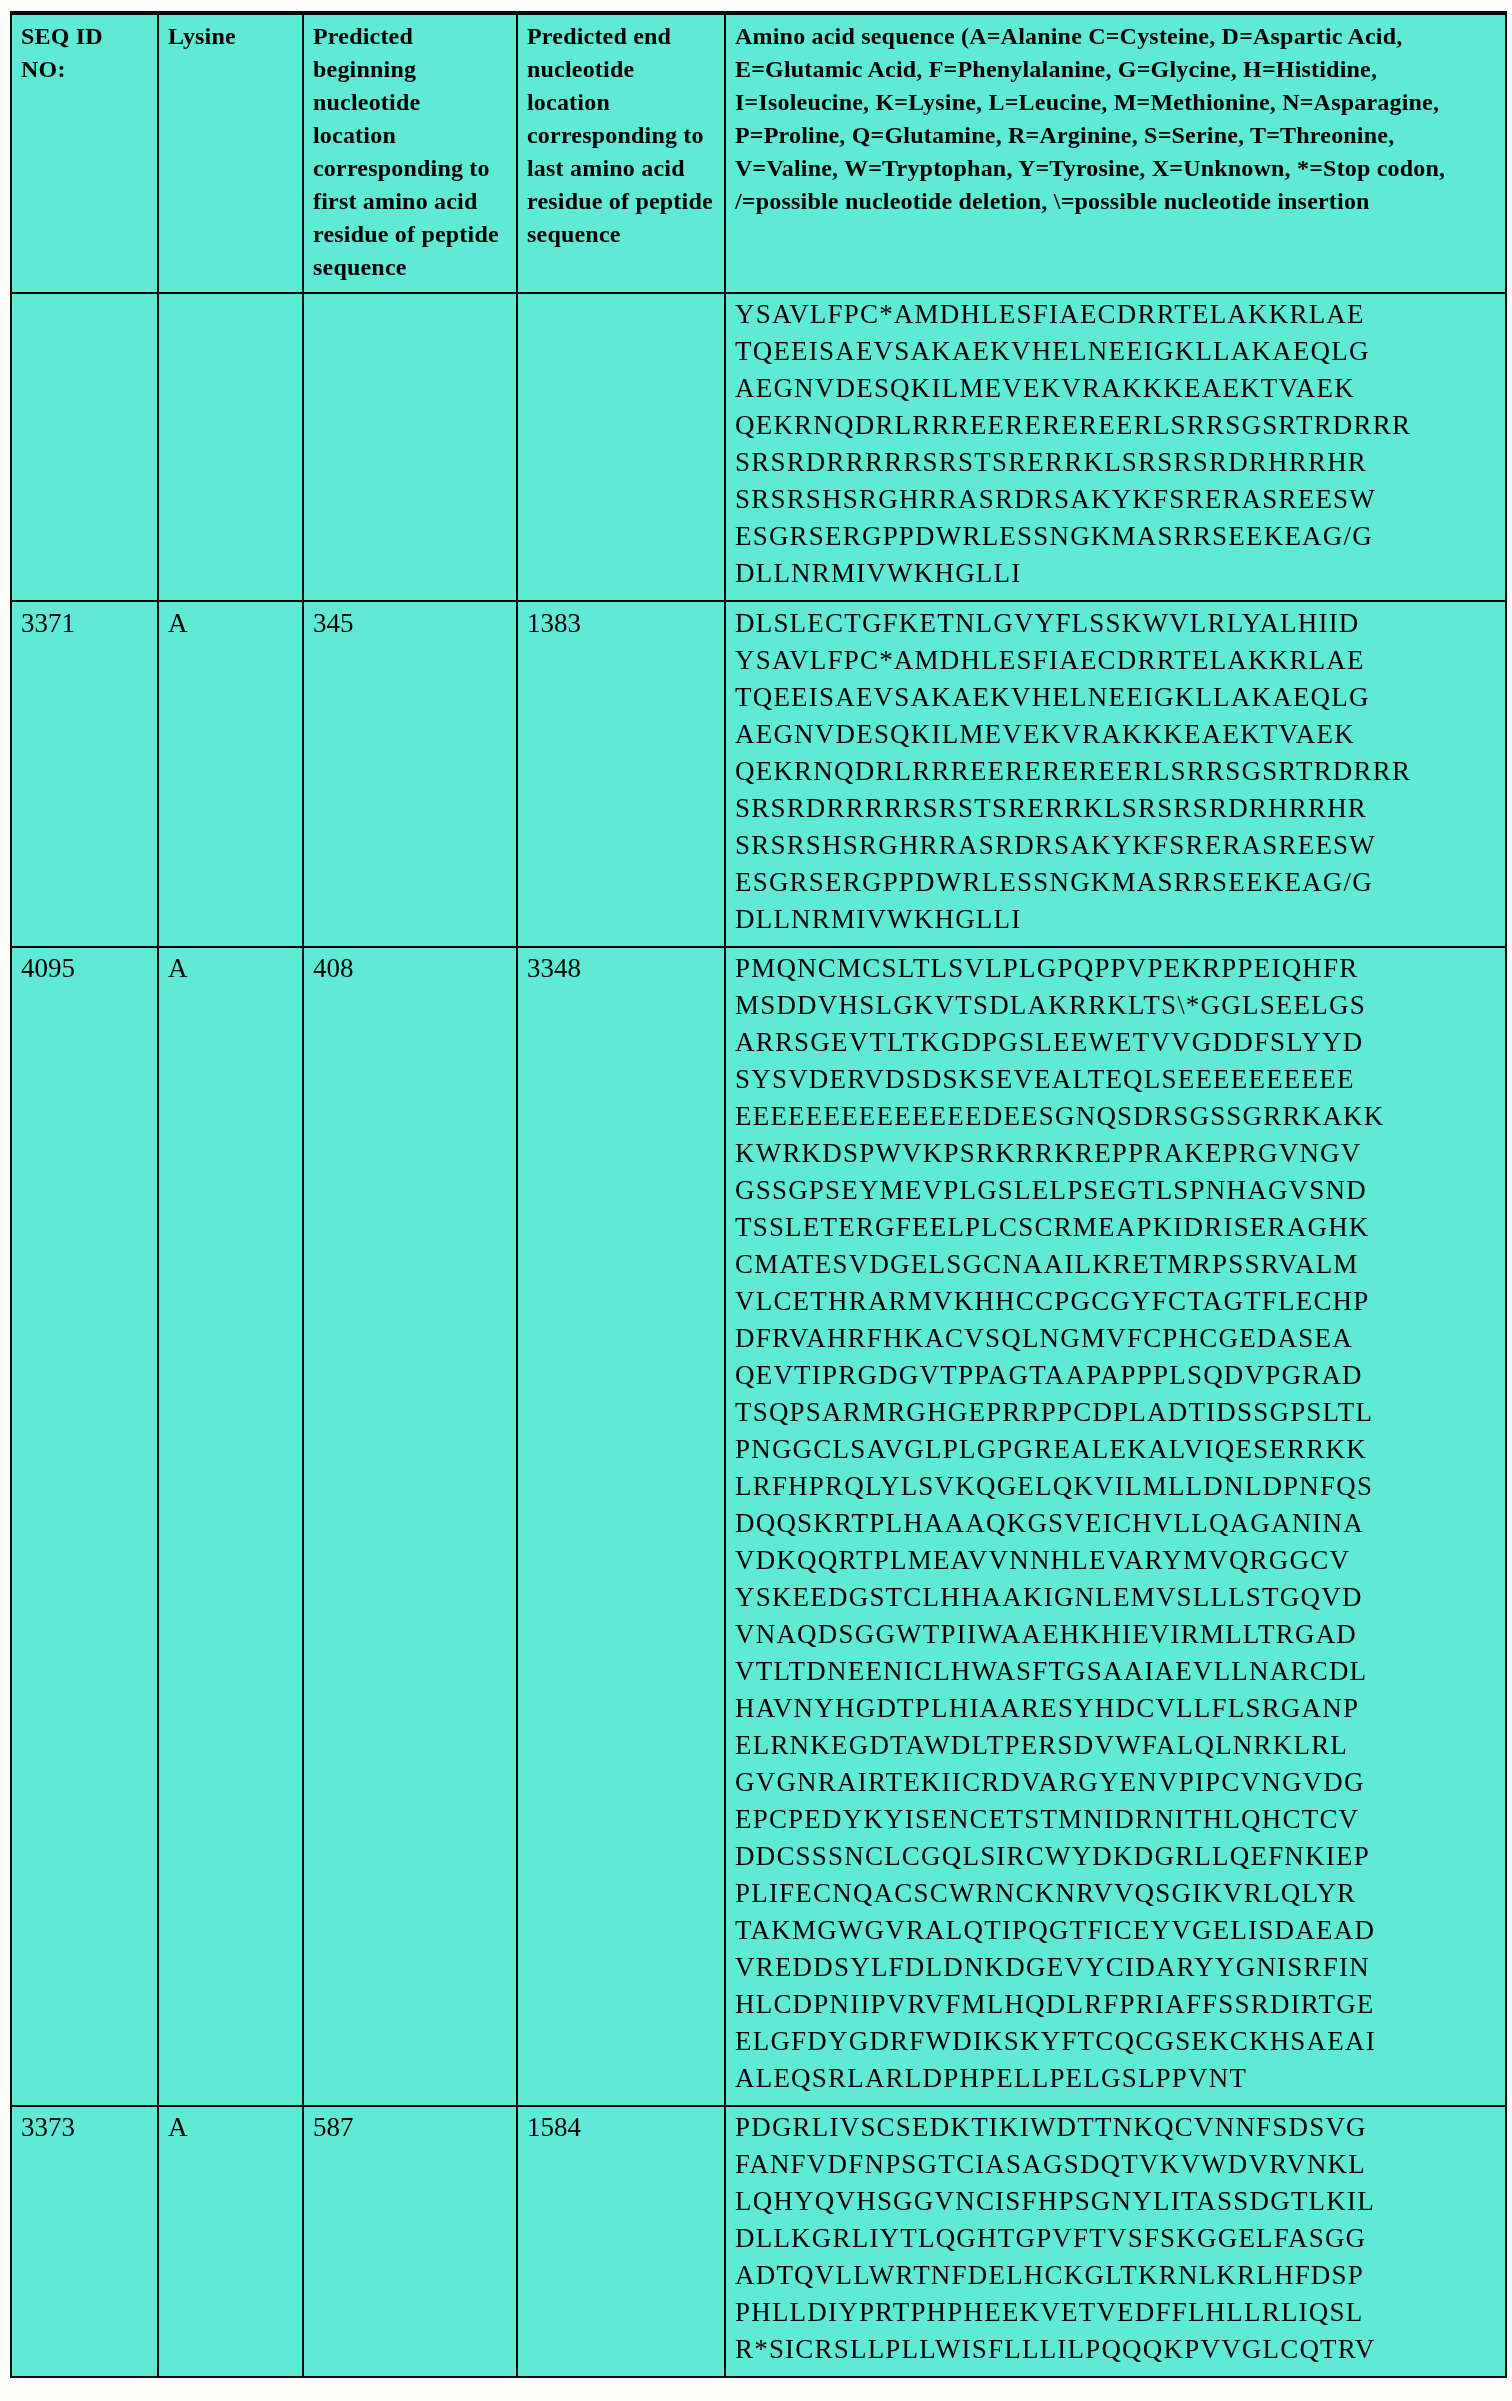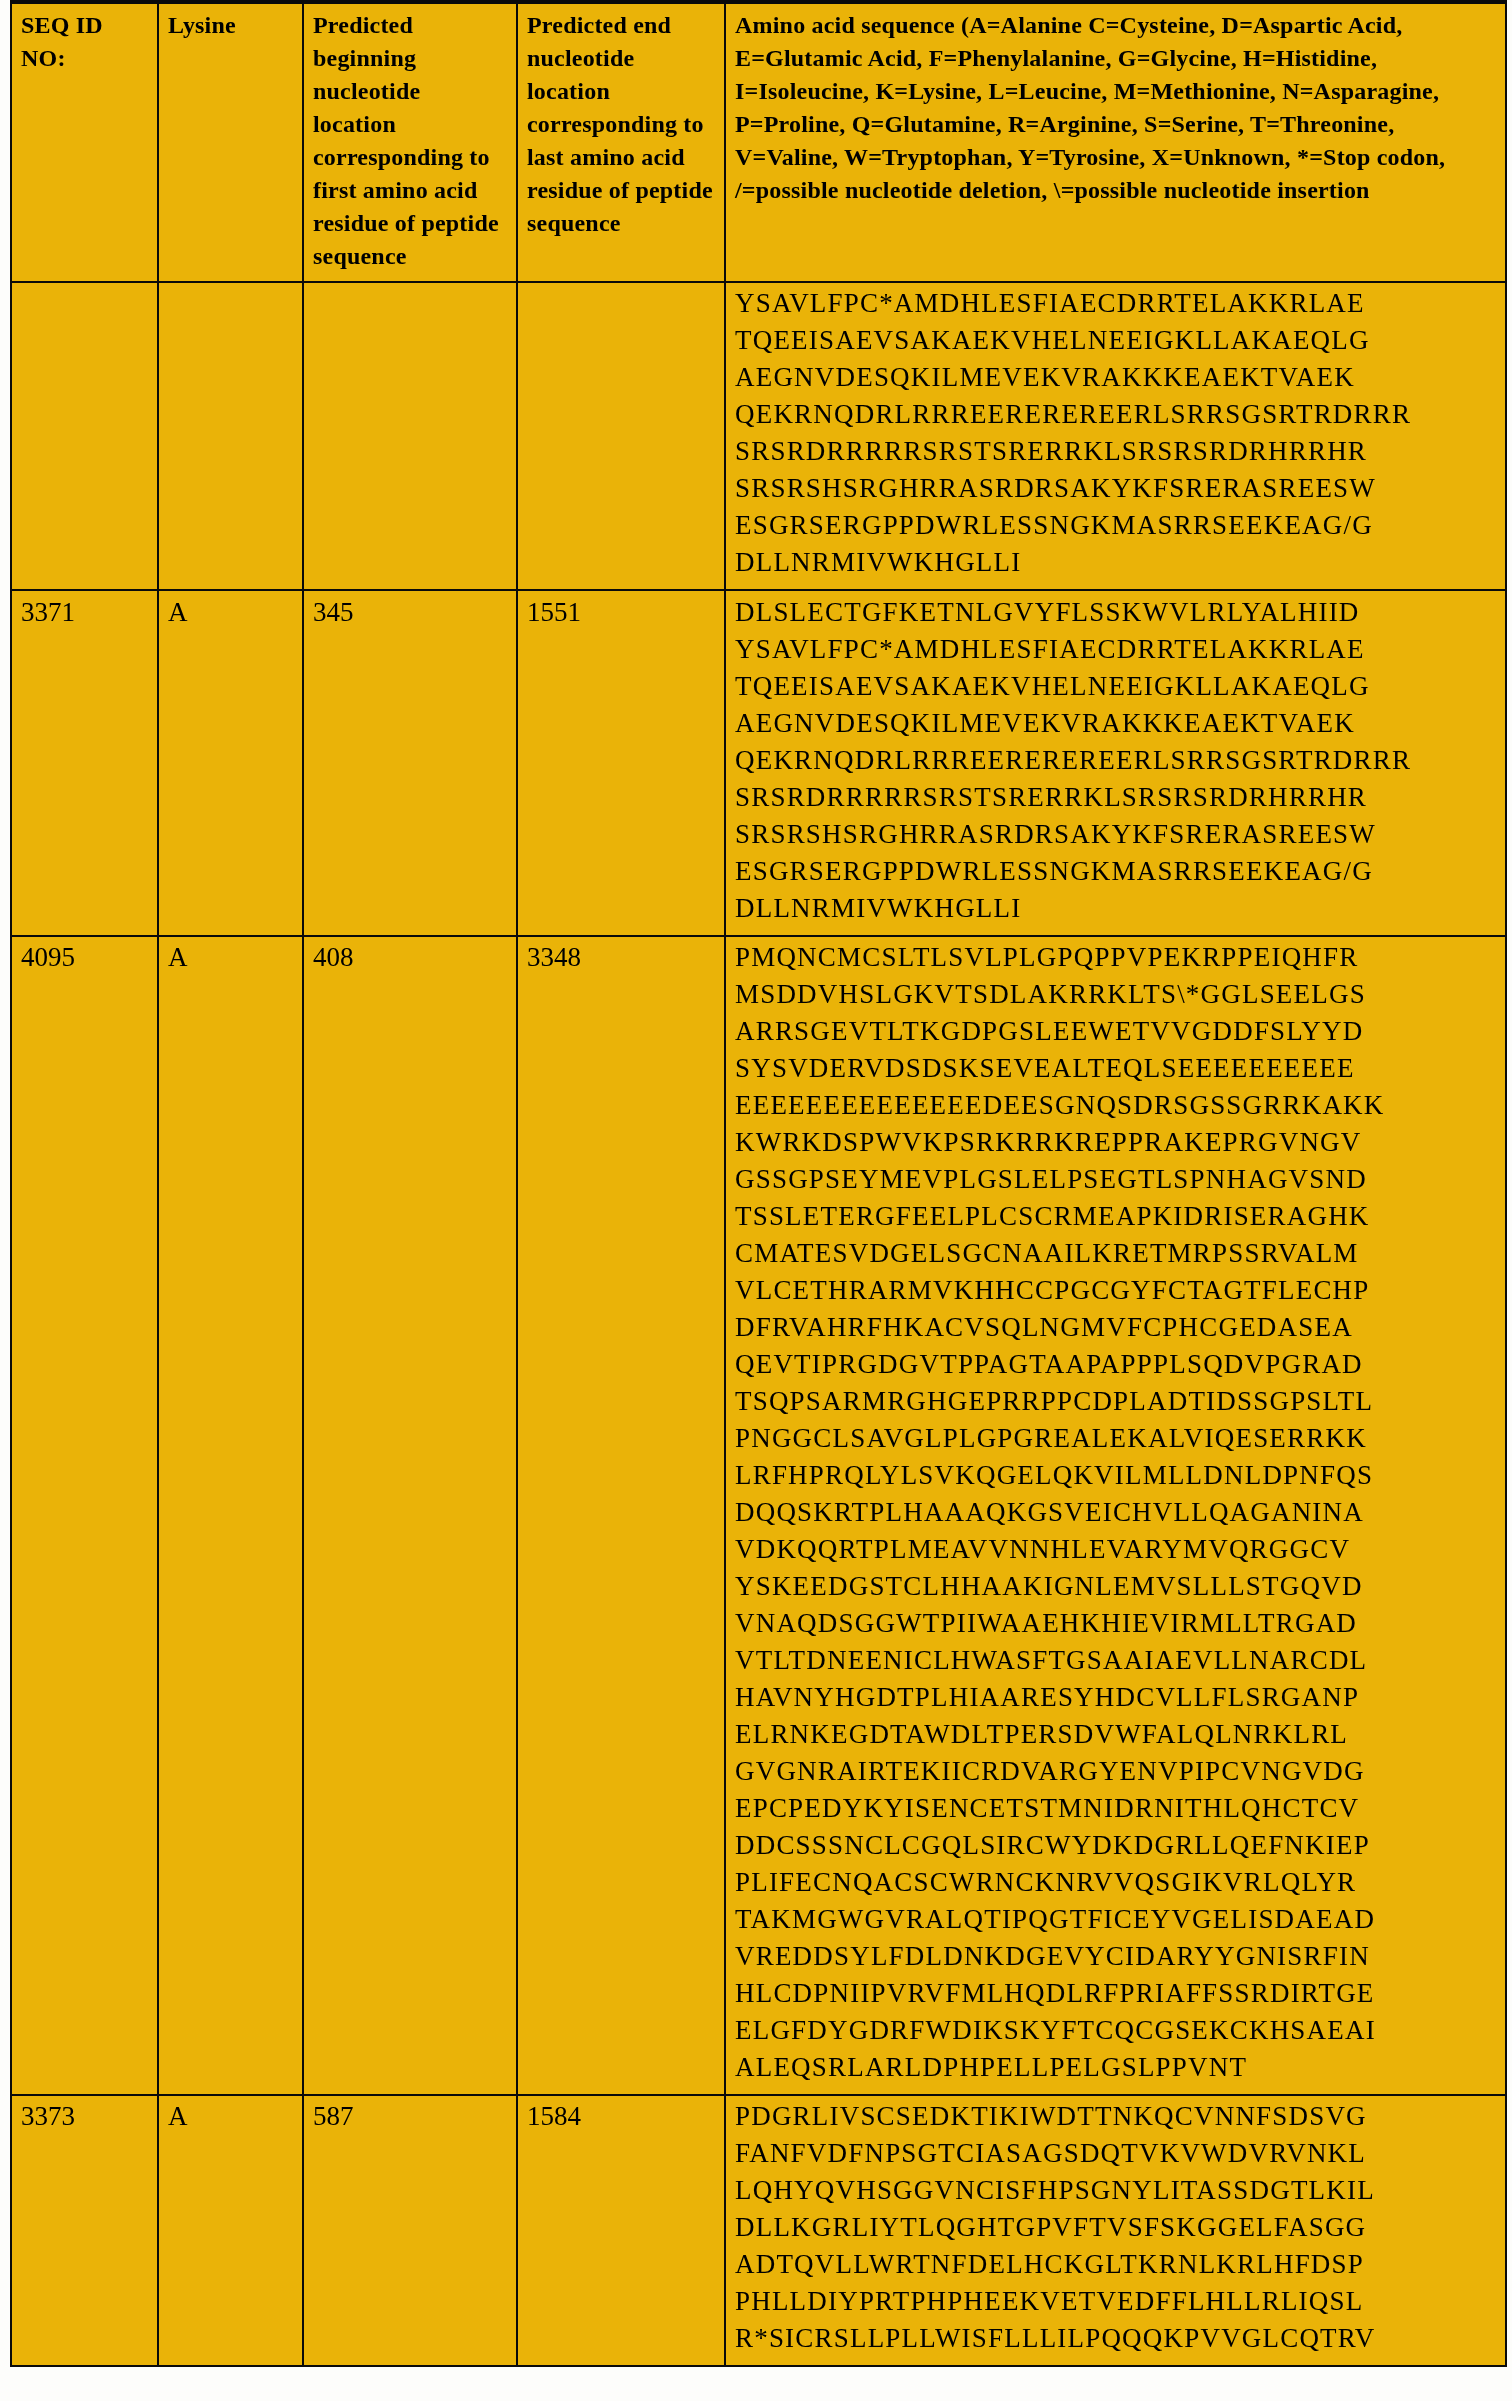--- a/index.html
+++ b/index.html
@@ -11,25 +11,25 @@
     font-family: "Liberation Serif", serif;
     overflow: hidden;
   }
   .page {
     position: relative;
     width: 1513px; height: 2401px;
     background: #fdfdfb;
   }
   table.seq-table {
     position: absolute;
-    left: 9.5px; top: 0;
+    left: 9.5px; top: 11px;
     width: 1495px;
     border-collapse: collapse;
     table-layout: fixed;
-    background: #eab308;
+    background: #5eead4;
   }
   .seq-table th, .seq-table td {
     border: 2.4px solid #0a0a0a;
     vertical-align: top;
     text-align: left;
     overflow: hidden;
   }
   .seq-table thead th {
     border-top: 4.8px solid #0a0a0a;
     font-weight: bold;
@@ -89,21 +89,21 @@
 SRSRDRRRRRSRSTSRERRKLSRSRSRDRHRRHR
 SRSRSHSRGHRRASRDRSAKYKFSRERASREESW
 ESGRSERGPPDWRLESSNGKMASRRSEEKEAG/G
 DLLNRMIVWKHGLLI</td>
   </tr>
 
   <tr>
     <td>3371</td>
     <td>A</td>
     <td>345</td>
-    <td>1551</td>
+    <td>1383</td>
     <td class="seq-cell">DLSLECTGFKETNLGVYFLSSKWVLRLYALHIID
 YSAVLFPC*AMDHLESFIAECDRRTELAKKRLAE
 TQEEISAEVSAKAEKVHELNEEIGKLLAKAEQLG
 AEGNVDESQKILMEVEKVRAKKKEAEKTVAEK
 QEKRNQDRLRRREEREREREERLSRRSGSRTRDRRR
 SRSRDRRRRRSRSTSRERRKLSRSRSRDRHRRHR
 SRSRSHSRGHRRASRDRSAKYKFSRERASREESW
 ESGRSERGPPDWRLESSNGKMASRRSEEKEAG/G
 DLLNRMIVWKHGLLI</td>
   </tr>

